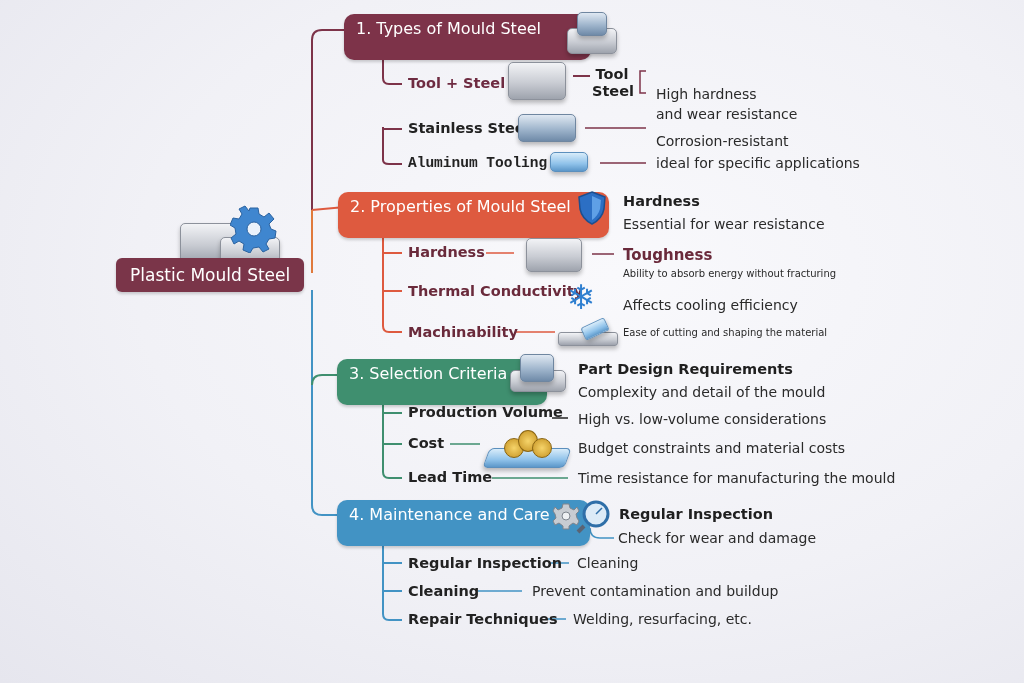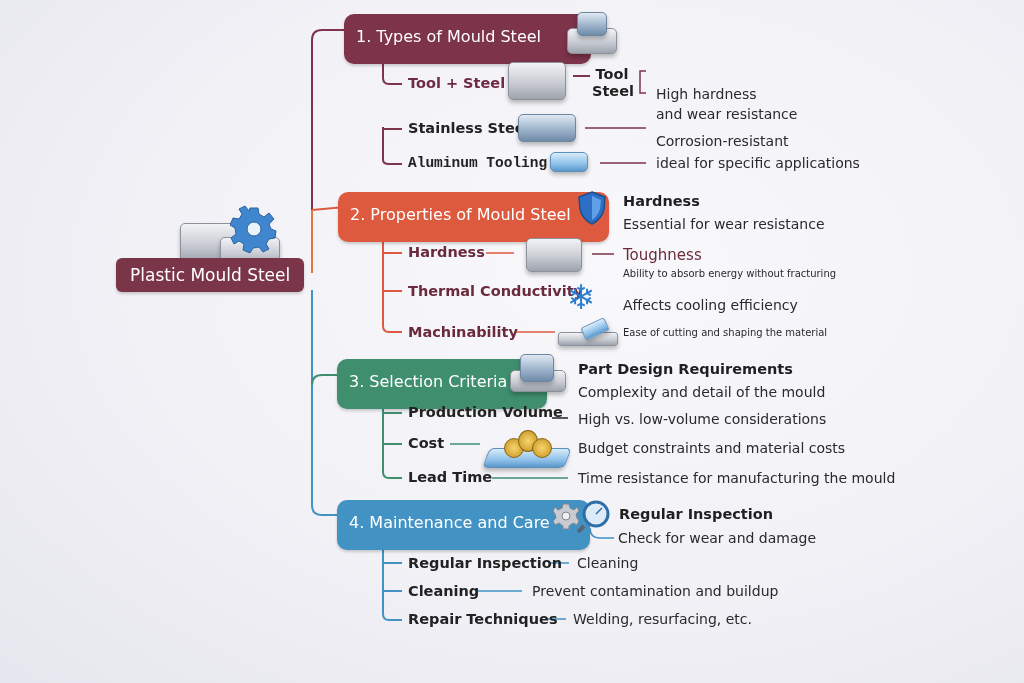--- a/index.html
+++ b/index.html
@@ -4,22 +4,22 @@
 <style>
   html, body { margin:0; padding:0; }
   body {
     width:1024px; height:683px; overflow:hidden; position:relative;
     background: radial-gradient(ellipse at 60% 40%, #f9f9fc 0%, #f1f1f6 55%, #e6e6ee 100%);
     font-family: "DejaVu Sans", sans-serif;
   }
   .abs { position:absolute; }
   .lines { position:absolute; left:0; top:0; width:1024px; height:683px; }
   .pill {
-    position:absolute; color:#fff; border-radius:10px; padding:8px 12px;
-    font-size:16px; height:34px; line-height:30px; white-space:nowrap;
+    position:absolute; color:#fff; border-radius:10px; padding:0 12px;
+    font-size:16px; height:46px; line-height:30px; white-space:nowrap;
     box-shadow: 0 2px 3px rgba(0,0,0,0.18);
   }
   .root-pill { background:#7a3549; font-size:17px; height:34px; line-height:34px; border-radius:6px; padding:0 14px; }
   .p1 { background:#7d3349; }
   .p2 { background:#de5a3f; }
   .p3 { background:#3f8f6f; }
   .p4 { background:#4293c4; }
   .sub { position:absolute; font-size:14.5px; font-weight:bold; white-space:nowrap; }
   .c1 { color:#6e2b41; }
   .c2 { color:#6a2a3b; }
@@ -115,21 +115,21 @@
 </div>
 <svg class="icon" style="left:576px;top:190px;" width="32" height="36" viewBox="0 0 32 36">
   <path d="M16 2 L29 7 L28 19 Q26 29 16 34 Q6 29 4 19 L3 7 Z" fill="#2c6fc4" stroke="#1d4f8f" stroke-width="1.5"></path>
   <path d="M16 6 L25 10 L24 19 Q22 26 16 30 Z" fill="#5fa0e6"></path>
 </svg>
 <div class="head" style="left:623px;top:193px;">Hardness</div>
 <div class="desc" style="left:623px;top:216px;">Essential for wear resistance</div>
 
 <div class="sub c2" style="left:408px;top:244px;">Hardness</div>
 <div class="block" style="left:526px;top:238px;width:54px;height:32px;"></div>
-<div class="head maroon" style="left:623px;top:246px;font-weight:normal;font-size:15px;">Toughness</div>
+<div class="head maroon" style="left:623px;top:246px;font-weight:bold;font-size:15px;">Toughness</div>
 <div class="desc small" style="left:623px;top:268px;">Ability to absorb energy without fracturing</div>
 
 <div class="sub c2" style="left:408px;top:283px;">Thermal Conductivity</div>
 <div class="icon" style="left:567px;top:280px;font-size:34px;line-height:34px;color:#2f7fd0;">❄</div>
 <div class="desc" style="left:623px;top:297px;">Affects cooling efficiency</div>
 
 <div class="sub c2" style="left:408px;top:324px;">Machinability</div>
 <div class="icon" style="left:558px;top:322px;width:60px;height:24px;">
   <div class="block" style="left:0;top:10px;width:58px;height:12px;border-radius:3px;"></div>
   <div class="block lightblue" style="left:24px;top:0;width:24px;height:12px;transform:rotate(-25deg);border-radius:3px;"></div>

